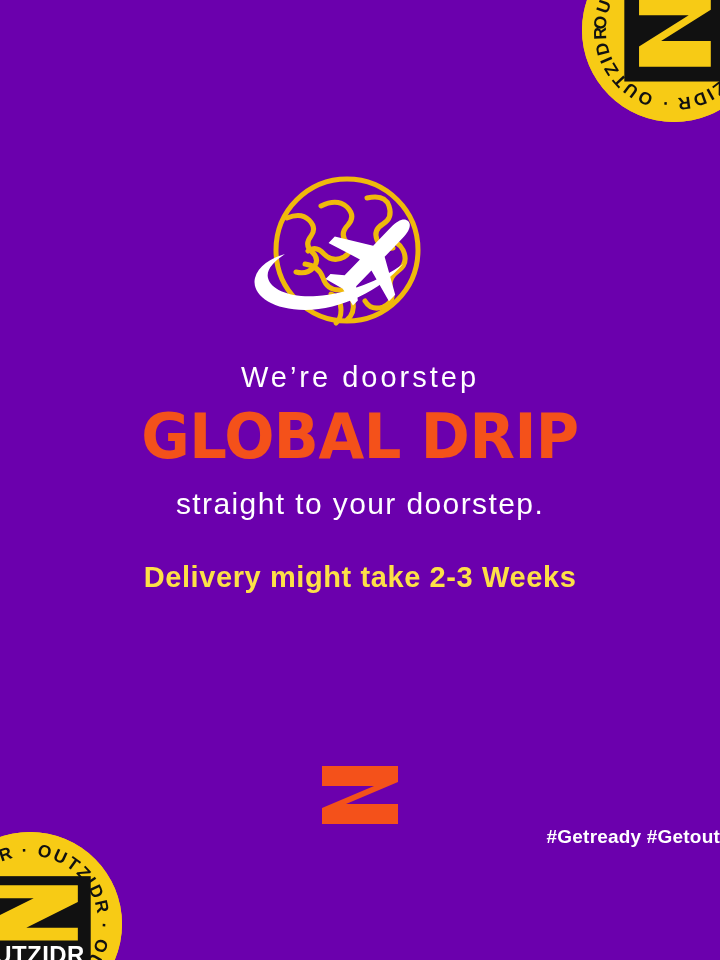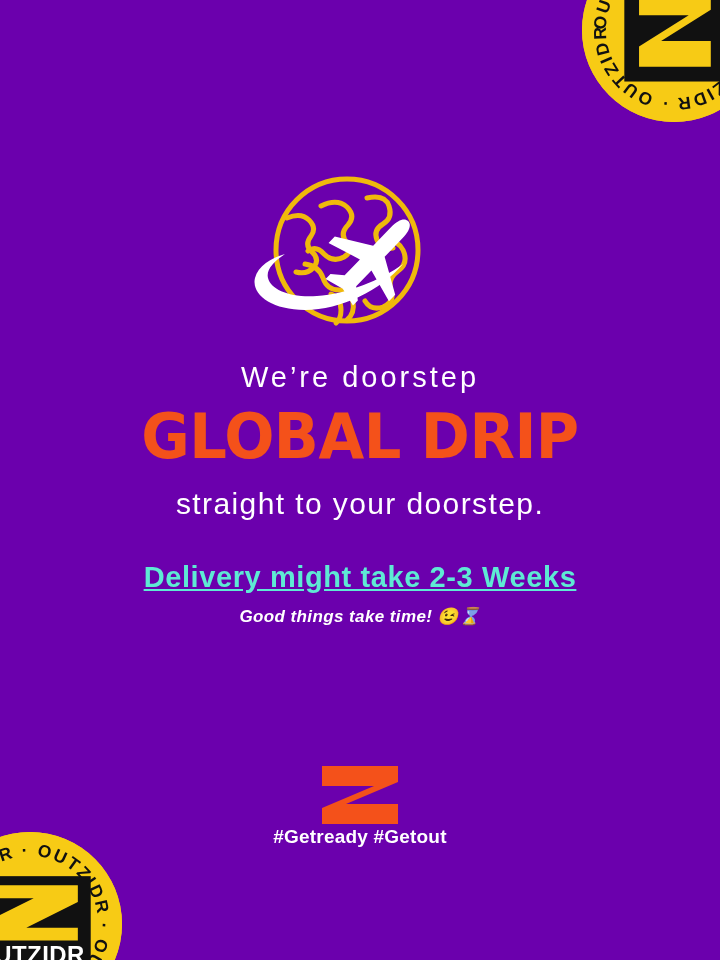--- a/index.html
+++ b/index.html
@@ -76,27 +76,26 @@
   .subline {
     color:#FFFFFF;
     font-size:30px;
     font-weight:400;
     letter-spacing:1.4px;
     line-height:1.05;
     margin-top:20px;
   }
 
   .delivery {
-    color:#5eead4;
+    color:#fde047;
     font-size:29px;
     font-weight:700;
     letter-spacing:0.6px;
     line-height:1.05;
     margin-top:42px;
-    text-decoration:underline;
   }
 
   .tagline {
     color:#FFFFFF;
     font-size:17px;
     font-weight:700;
     font-style:italic;
     letter-spacing:0.4px;
     line-height:1.05;
     margin-top:16px;
@@ -108,20 +107,21 @@
     left:0; right:0;
     bottom:112px;
     text-align:center;
   }
   .zmark { display:block; margin:0 auto; }
   .hashtags {
     color:#FFFFFF;
     font-size:19px;
     font-weight:700;
     letter-spacing:0.2px;
+    text-align:right;
   }
 </style>
 </head>
 <body>
 
 <div class="poster">
 
   <div class="badge badge-tr">
     <svg viewBox="0 0 200 200" aria-hidden="true">
       <defs>
@@ -158,21 +158,20 @@
                  l-19 5 l0 -7 l11 -9 l0 -22 l-34 10 l0 -9 l34 -20 l0 -26 c0 -10 3 -16 8 -16 Z"></path>
       </g>
     </svg>
   </div>
 
   <div class="copy">
     <div class="eyebrow">We’re doorstep</div>
     <div class="headline">GLOBAL DRIP</div>
     <div class="subline">straight to your doorstep.</div>
     <div class="delivery">Delivery might take 2-3 Weeks</div>
-    <div class="tagline">Good things take time! 😉⌛</div>
   </div>
 
   <div class="footer">
     <svg class="zmark" width="80" height="62" viewBox="0 0 80 62" aria-hidden="true">
       <path d="M2 2 H78 V18 L26 40 H78 V60 H2 V44 L54 22 H2 Z" fill="#F4511A"></path>
     </svg>
     <div class="hashtags">#Getready #Getout</div>
   </div>
 
   <div class="badge badge-bl">

